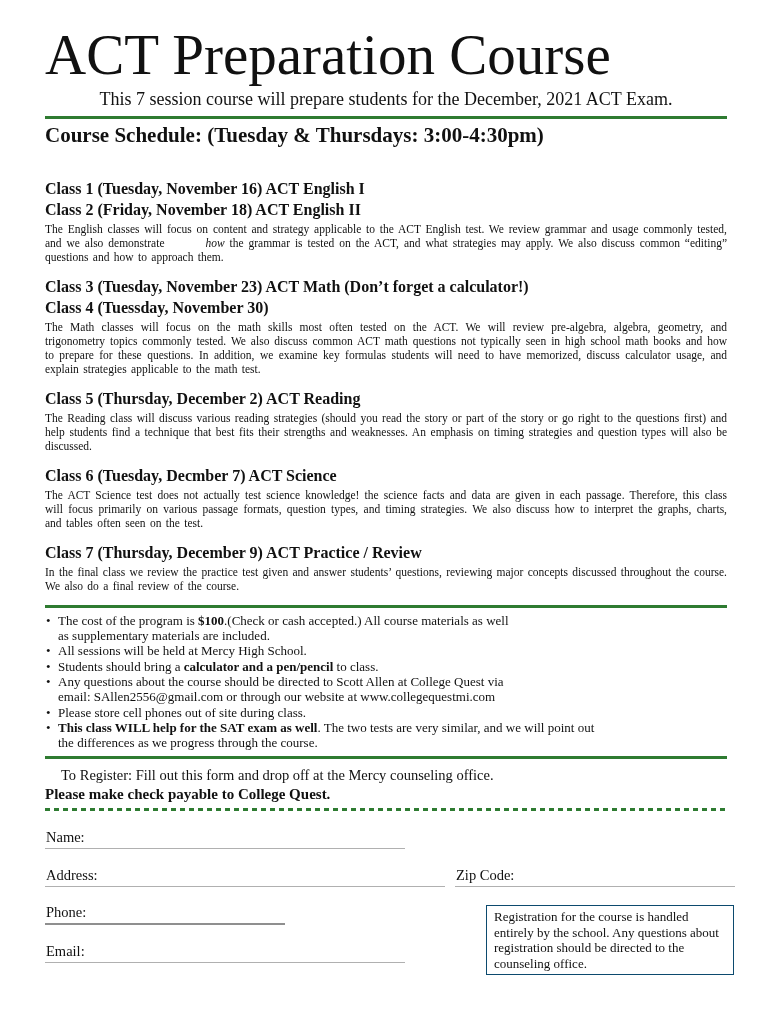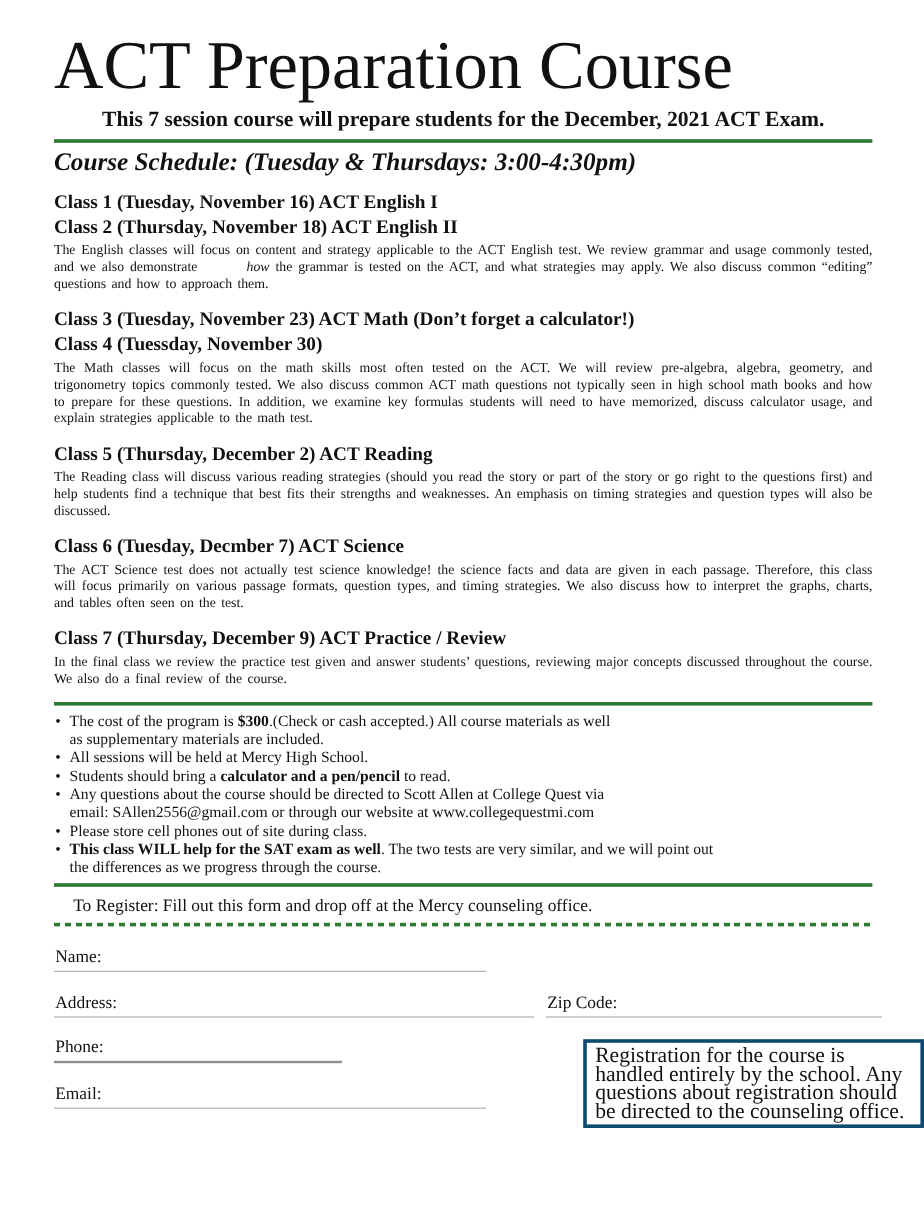--- a/index.html
+++ b/index.html
@@ -8,25 +8,25 @@
   body {
     width:770px; height:1024px; background:#ffffff; color:#111;
     font-family:"Liberation Serif", serif; overflow:hidden;
   }
   .container { padding:24px 43px 0 45px; }
 
   h1.doc-title {
     font-size:57px; font-weight:400; text-align:left;
     margin:0; line-height:1.1; white-space:nowrap;
   }
-  .subtitle { font-size:18px; text-align:center; margin:2px 0 0;font-weight:bold; }
+  .subtitle { font-size:18px; text-align:center; margin:2px 0 0; }
 
   .green-rule { height:3px; background:var(--green); margin:6px 0 0; }
 
-  .schedule-heading { font-size:21px; font-weight:700; margin:4px 0 10px;font-style:italic; }
+  .schedule-heading { font-size:21px; font-weight:700; margin:4px 0 30px; }
 
   .class-section { margin:0 0 12px; }
   .class-heading { font-size:16px; font-weight:700; margin:0; line-height:21px; }
   .class-desc {
     font-size:11.5px; line-height:14px; text-align:justify;
     margin:2px 0 0; word-spacing:1.5px;
   }
 
   ul.notes { list-style:none; margin:5px 0 4px; padding:0; font-size:13px; }
   ul.notes li {
@@ -47,41 +47,41 @@
 
   .form-area { position:relative; height:210px; margin-top:0; font-size:14.5px; }
   .frow { position:absolute; height:24px; border-bottom:1px solid #b0b0b0; }
   .frow .flabel { position:absolute; bottom:2px; left:1px; white-space:nowrap; }
   #row-name    { top:14px;  left:0;     width:360px; }
   #row-address { top:52px;  left:0;     width:400px; }
   #row-zip     { top:52px;  left:410px; width:280px; }
   #row-phone   { top:90px;  left:0;     width:240px; border-bottom:2px solid #8f8f8f; }
   #row-email   { top:128px; left:0;     width:360px; }
   .reg-box {
-    position:absolute; top:94px; left:441px; width:284px;
-    border:3px solid #0c4a6e; padding:3px 7px;
-    font-size:18px; line-height:15.5px;
+    position:absolute; top:94px; left:441px; width:248px;
+    border:1px solid #0c4a6e; padding:3px 7px;
+    font-size:13px; line-height:15.5px;
   }
 </style>
 </head>
 <body>
 
 <div class="container">
 
   <h1 class="doc-title">ACT Preparation Course</h1>
   <p class="subtitle">This 7 session course will prepare students for the December, 2021 ACT Exam.</p>
 
   <div class="green-rule"></div>
 
   <h2 class="schedule-heading">Course Schedule:  (Tuesday &amp; Thursdays: 3:00-4:30pm)</h2>
 
   <div id="classes">
       <section class="class-section">
         <h3 class="class-heading">Class 1 (Tuesday, November 16)  ACT English I</h3>
-        <h3 class="class-heading">Class 2 (Thursday, November 18) ACT English II</h3>
+        <h3 class="class-heading">Class 2 (Friday, November 18) ACT English II</h3>
         <p class="class-desc"><span>The English classes will focus on content and strategy applicable to the ACT English test.  We review grammar and usage commonly tested, and we also demonstrate </span><span class="i">how</span><span> the grammar is tested on the ACT, and what strategies may apply.  We also discuss common “editing” questions and how to approach them.</span></p>
       </section>
       <section class="class-section">
         <h3 class="class-heading">Class 3 (Tuesday, November 23)  ACT Math (Don’t forget a calculator!)</h3>
         <h3 class="class-heading">Class 4 (Tuessday, November 30)</h3>
         <p class="class-desc"><span>The Math classes will focus on the math skills most often tested on the ACT.  We will review pre-algebra, algebra, geometry, and trigonometry topics commonly tested.  We also discuss common ACT math questions not typically seen in high school math books and how to prepare for these questions. In addition, we examine key formulas students will need to have memorized, discuss calculator usage, and explain strategies applicable to the math test.</span></p>
       </section>
       <section class="class-section">
         <h3 class="class-heading">Class 5 (Thursday, December 2)  ACT Reading</h3>
         <p class="class-desc"><span>The Reading class will discuss various reading strategies (should you read the story or part of the story or go right to the questions first)  and help students find a technique that best fits their strengths and weaknesses.  An emphasis on timing strategies and question types will also be discussed.</span></p>
@@ -92,34 +92,35 @@
       </section>
       <section class="class-section">
         <h3 class="class-heading">Class 7 (Thursday, December 9) ACT Practice / Review</h3>
         <p class="class-desc"><span>In the final class we review the practice test given and answer students’ questions, reviewing major concepts discussed throughout the course. We also do a final review of the course.</span></p>
       </section>
     </div>
 
   <div class="green-rule"></div>
 
   <ul class="notes" id="bullets">
-      <li><span>The cost of the program is </span><span class="b">$300</span><span>.(Check or cash accepted.) All course materials as well
+      <li><span>The cost of the program is </span><span class="b">$100</span><span>.(Check or cash accepted.) All course materials as well
 as supplementary materials are included.</span></li>
       <li><span>All sessions will be held at Mercy High School.</span></li>
-      <li><span>Students should bring a </span><span class="b">calculator and a pen/pencil</span><span> to read.</span></li>
+      <li><span>Students should bring a </span><span class="b">calculator and a pen/pencil</span><span> to class.</span></li>
       <li><span>Any questions about the course should be directed to Scott Allen at College Quest via
 email: SAllen2556@gmail.com or through our website at www.collegequestmi.com</span></li>
       <li><span>Please store cell phones out of site during class.</span></li>
       <li><span class="b">This class WILL help for the SAT exam as well</span><span>.  The two tests are very similar, and we will point out
 the differences as we progress through the course.</span></li>
     </ul>
 
   <div class="green-rule"></div>
 
   <p class="register-line">To Register:  Fill out this form and drop off at the Mercy counseling office.</p>
+  <p class="check-line">Please make check payable to College Quest.</p>
 
   <div class="dotted-rule"></div>
 
   <div class="form-area">
     <div class="frow" id="row-name">
       <span class="flabel">Name:</span>
     </div>
     <div class="frow" id="row-zip">
       <span class="flabel">Zip Code:</span>
     </div>

